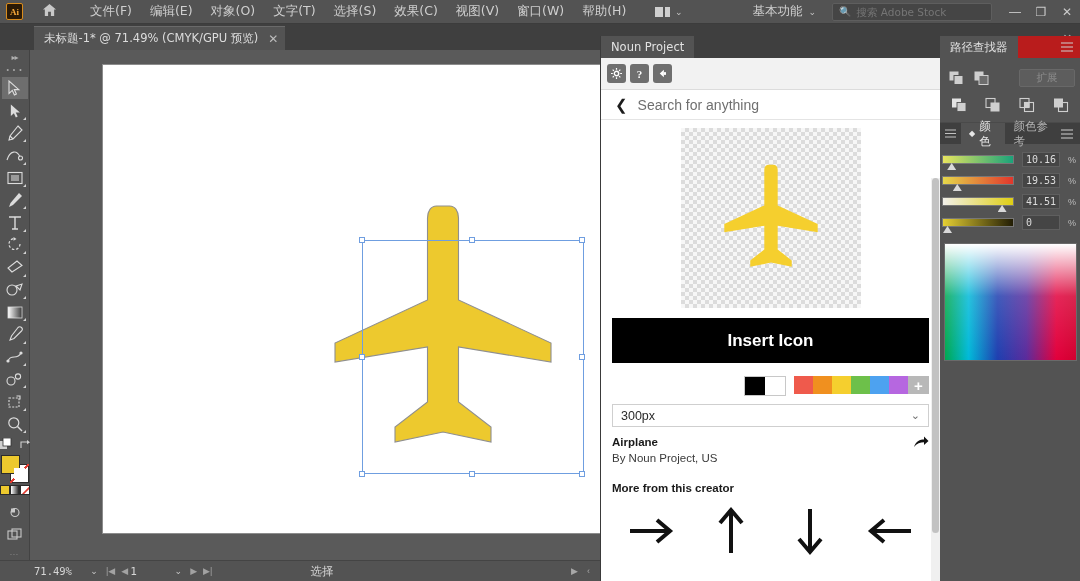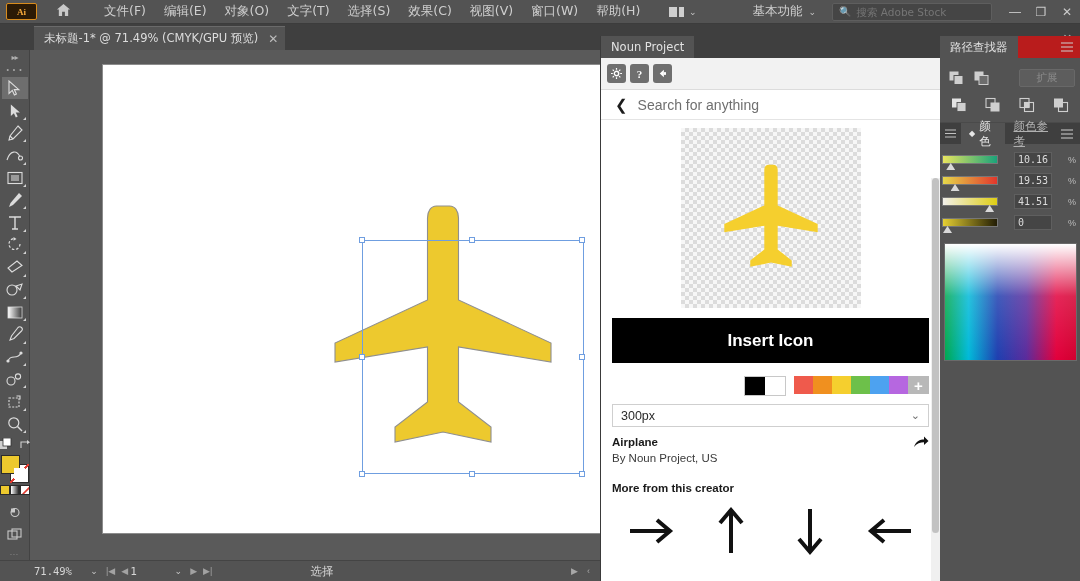--- a/index.html
+++ b/index.html
@@ -14,21 +14,21 @@
   }
   .app { position: relative; width: 1080px; height: 581px; }
 
   
   .menubar {
     position: absolute; top: 0; left: 0; width: 1080px; height: 24px;
     background: #535353; display: flex; align-items: center;
     border-bottom: 1px solid #3c3c3c;
   }
   .ai-logo {
-    width: 31px; height: 17px; margin-left: 6px;
+    width: 17px; height: 17px; margin-left: 6px;
     background: #2b1a06; border: 1px solid #d98c1d; border-radius: 2px;
     color: #f7a93b; font-size: 9px; font-weight: bold;
     display: flex; align-items: center; justify-content: center;
     font-family: "Liberation Serif", serif;
   }
   .home-icon { margin-left: 16px; width: 20px; text-align: center; color: #c9c9c9; font-size: 14px; }
   .menu-items { display: flex; margin-left: 22px; }
   .menu-item {
     padding: 3px 9px; color: #cfcfcf; font-size: 12.5px; white-space: nowrap;
     font-family: "DejaVu Sans", "Liberation Sans", sans-serif;
@@ -204,24 +204,24 @@
   .pf-expand { margin-left: auto; width: 56px; height: 18px; background: #5d5d5d; border: 1px solid #686868;
     border-radius: 2px; color: #8d8d8d; font-size: 10.5px; display: flex; align-items: center; justify-content: center;
     font-family: "DejaVu Sans", sans-serif; }
   .pf-row2 { display: flex; justify-content: space-between; padding: 0 8px; height: 26px; align-items: center; }
 
   .color-header { height: 22px; background: #3f3f3f; display: flex; align-items: stretch; border-top: 1px solid #4a4a4a; }
   .ch-grip { display: flex; align-items: center; padding: 0 5px; color: #c2c2c2; font-size: 11px; }
   .ch-tab { color: #e6e6e6; font-size: 11.5px; padding: 0 8px; display: flex; align-items: center; gap: 4px;
     font-family: "DejaVu Sans", sans-serif; }
   .ch-tab.active { background: #535353; }
-  .ch-tab.idle { color: #b0b0b0; text-decoration: underline; }
+  .ch-tab.idle { color: #b0b0b0; }
 
   .cmyk { background: #535353; padding: 5px 4px 4px 2px; }
-  .cmyk-row { display: flex; align-items: center; gap: 16px; height: 21px; }
+  .cmyk-row { display: flex; align-items: center; gap: 8px; height: 21px; }
   .slider { position: relative; flex: 1; height: 9px; border: 1px solid #777; }
   .slider .knob { position: absolute; top: 7px; width: 9px; height: 7px; background: #d9d9d9;
     clip-path: polygon(50% 0, 100% 100%, 0 100%); }
   .valbox { width: 38px; height: 15px; background: #454545; border: 1px solid #5f5f5f;
     color: #dcdcdc; font-size: 10px; display: flex; align-items: center; padding-left: 3px;
     font-family: "DejaVu Sans Mono", monospace; }
   .pct { color: #bdbdbd; font-size: 9px; width: 8px; }
   .spectrum {
     margin: 6px 3px 0 4px; height: 118px; border: 1px solid #6a6a6a; position: relative; overflow: hidden;
   }

